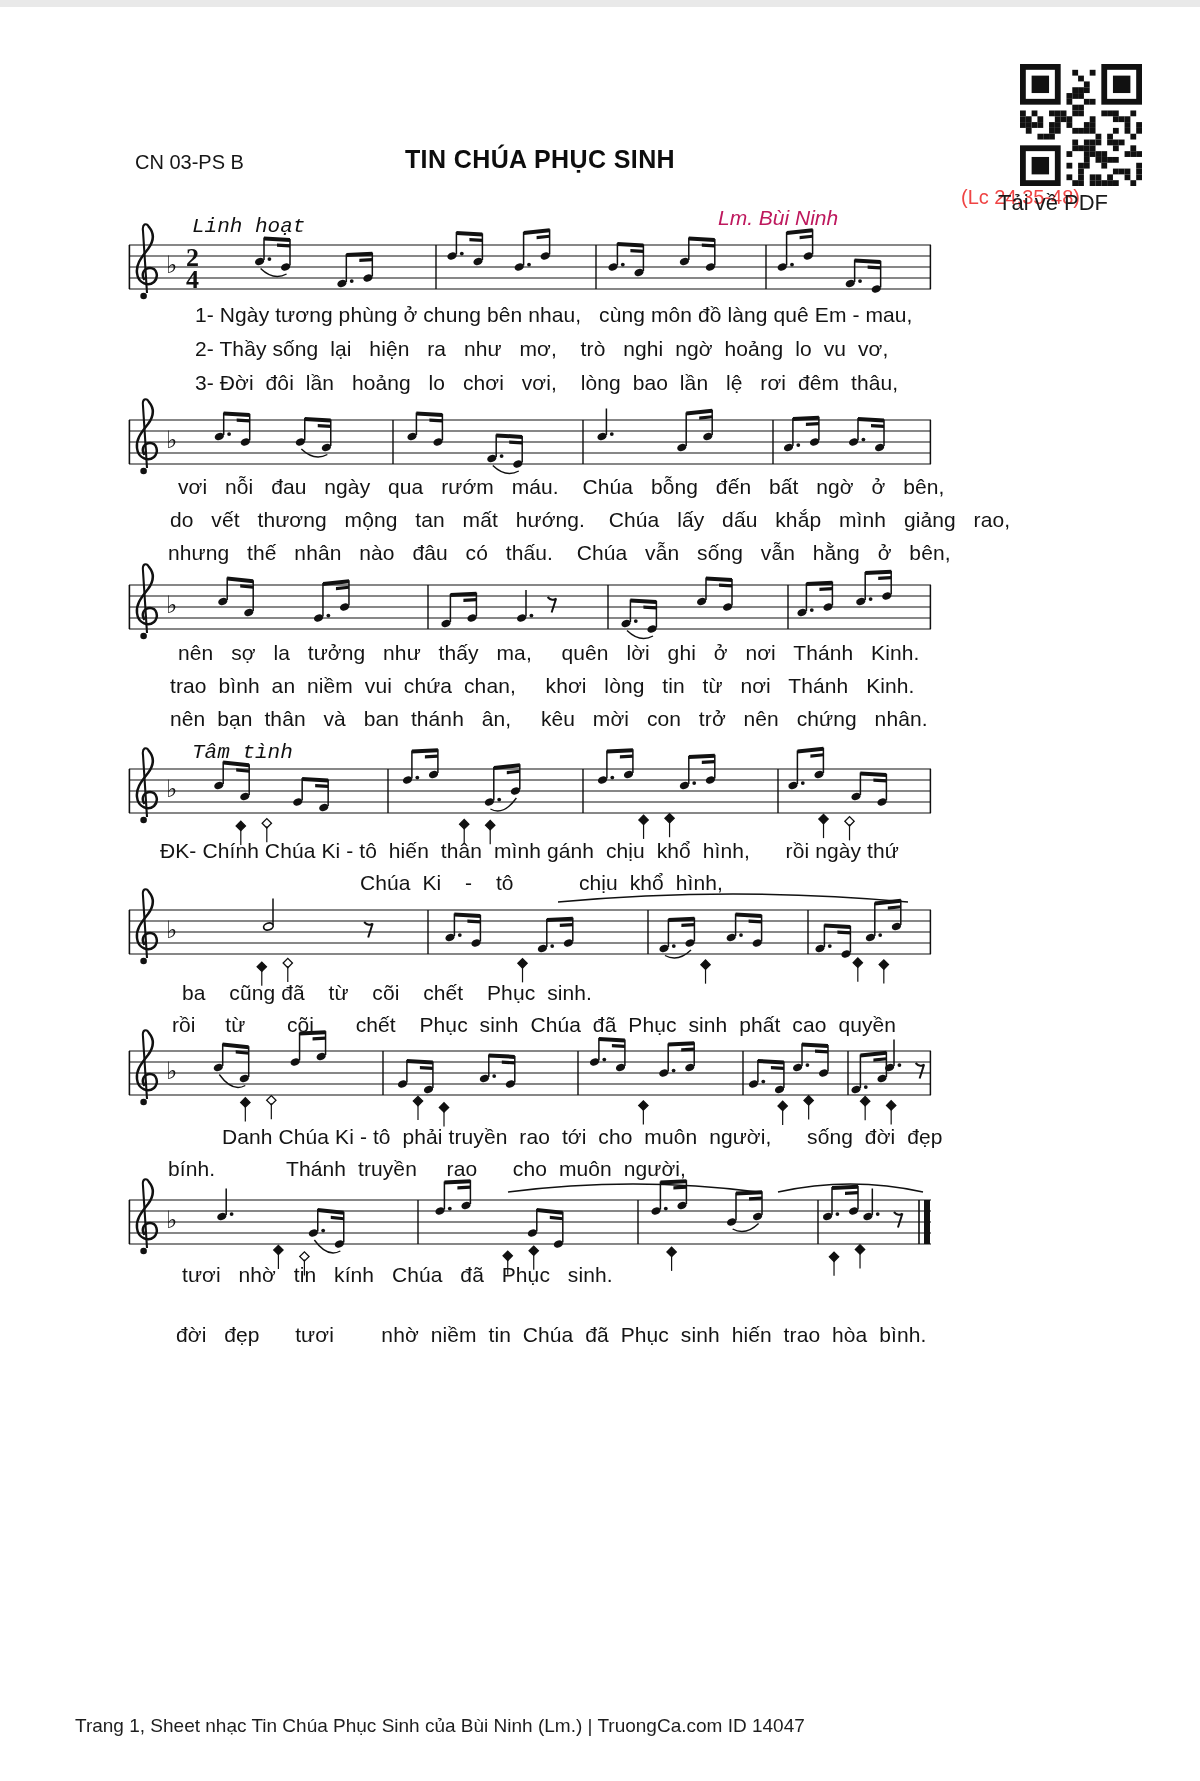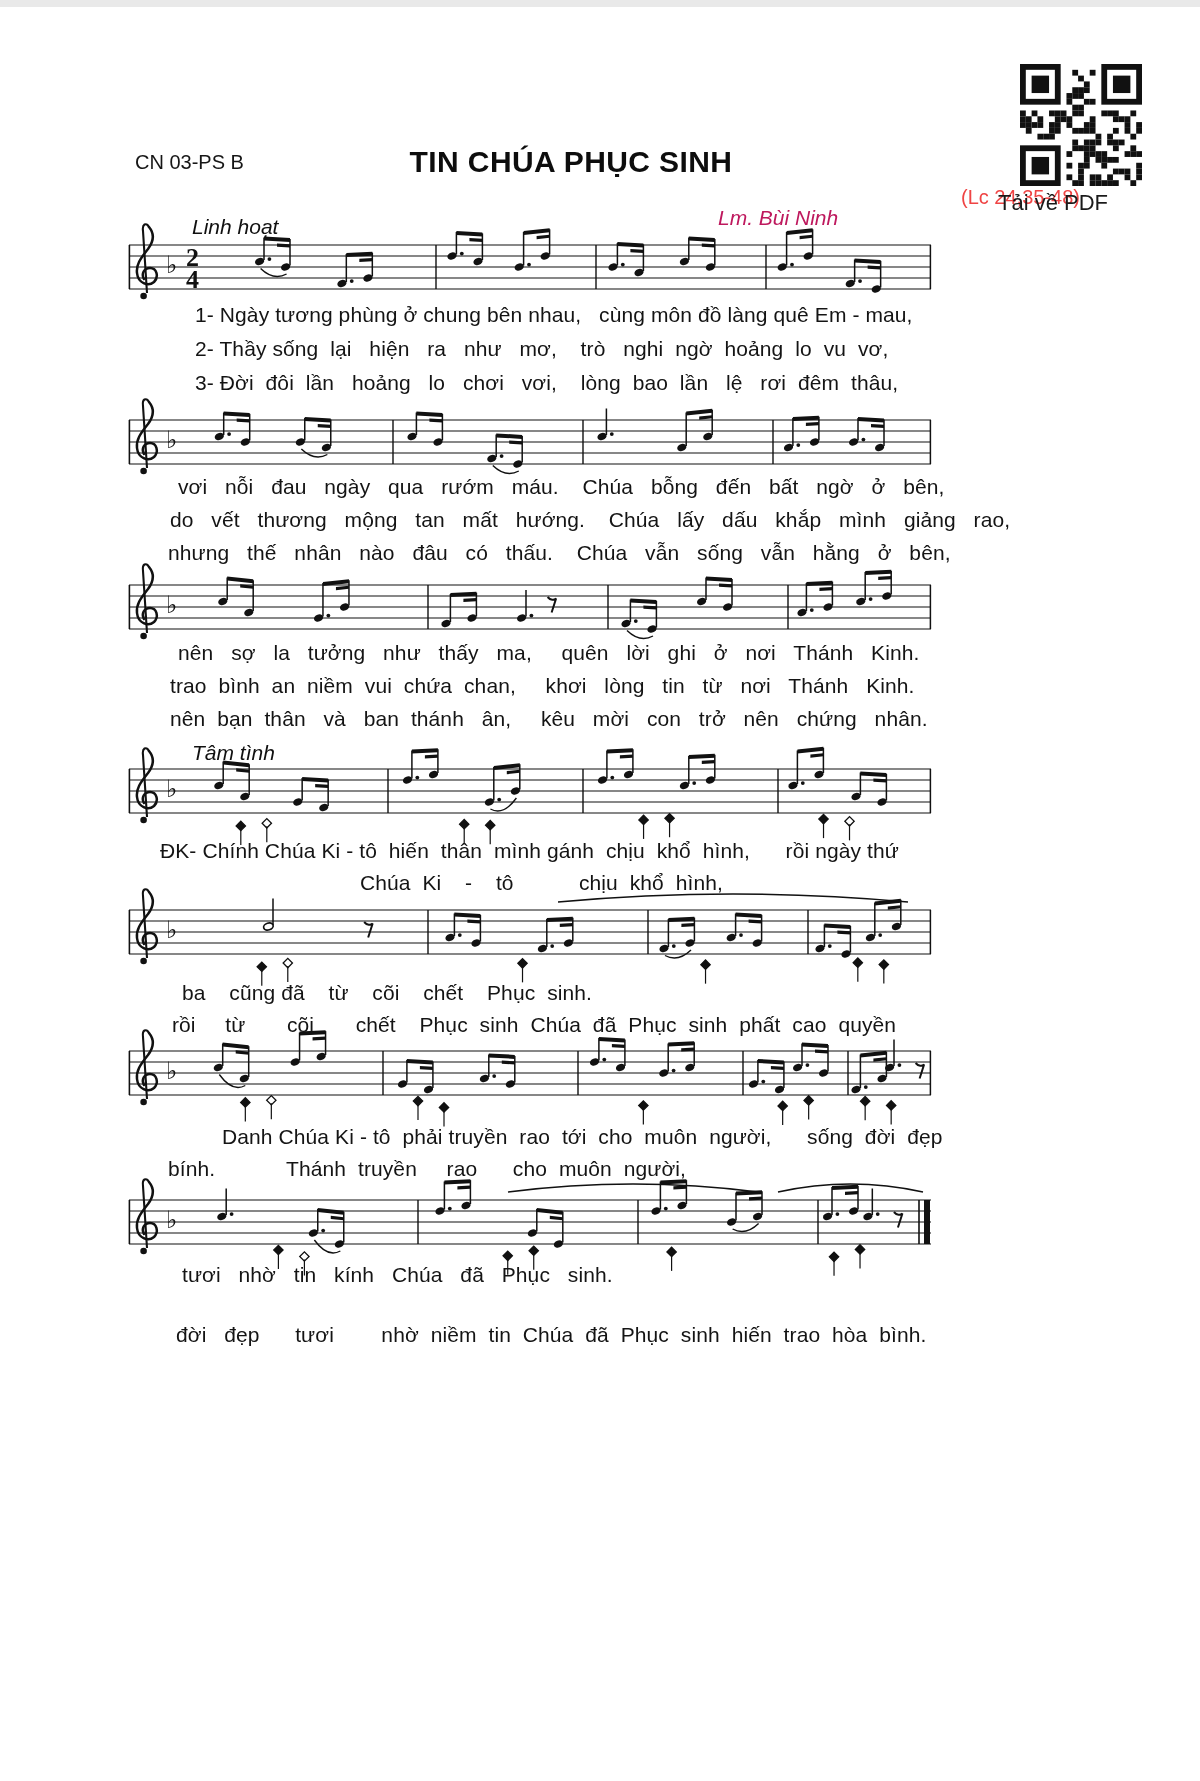--- a/index.html
+++ b/index.html
@@ -1,23 +1,23 @@
 <!DOCTYPE html>
 <html><head>
 <meta charset="utf-8">
 <style>
   html,body{margin:0;padding:0;background:#e9e9e9;}
   #page{position:relative;width:1200px;height:1781px;margin:7px auto;background:#ffffff;
         font-family:"Liberation Sans",sans-serif;color:#111;overflow:hidden;}
   #catalog-code{position:absolute;left:135px;top:144px;font-size:20px;color:#161616;}
   #song-title{position:absolute;left:0;top:138px;width:1080px;text-align:center;
-              font-size:30px;font-weight:700;letter-spacing:.4px;color:#0d0d0d;padding-left:31px;}
+              font-size:25px;font-weight:700;letter-spacing:.4px;color:#0d0d0d;}
   #scripture-ref{position:absolute;left:0;top:179px;width:1080px;text-align:right;font-size:20px;color:#ef4444;}
   #composer{position:absolute;left:718px;top:199px;font-size:21px;font-style:italic;color:#be185d;}
-  .tempo{position:absolute;font-size:21px;font-style:italic;color:#101010;}
+  .tempo{position:absolute;font-size:21px;font-style:italic;color:#101010;font-family:Liberation Mono, monospace;}
   .lyric{position:absolute;font-size:21px;white-space:pre;color:#141414;letter-spacing:.1px;}
   .staff{position:absolute;}
   #qr-wrap{position:absolute;left:1020px;top:57px;width:122px;height:122px;cursor:pointer;}
   #qr-label{position:absolute;left:998px;top:183px;width:166px;text-align:left;font-size:22px;color:#1a1a1a;cursor:pointer;}
   #footer-text{position:absolute;left:75px;top:1708px;font-size:19px;color:#1d1d1d;}
 </style>
 </head>
 <body>
 
 <div id="page">
@@ -736,13 +736,14 @@
         <line x1="732.0280828483534" y1="90.45748519918764" x2="732.0280828483534" y2="106.45748519918764" stroke="#111" stroke-width="1.2"></line>
         <path d="M 380 30 Q 505 14 630 30" fill="none" stroke="#111" stroke-width="1.5"></path>
         <path d="M 650 30 Q 722.5 14 795 30" fill="none" stroke="#111" stroke-width="1.5"></path>
         <line x1="791" y1="38" x2="791" y2="82" stroke="#111" stroke-width="1.6"></line>
         <rect x="796" y="38" width="6" height="44" fill="#111"></rect>
       </svg>
       <div class="lyric" style="left:182px;top:1256px">tươi   nhờ   tin   kính   Chúa   đã   Phục   sinh.</div>
       <div class="lyric" style="left:176px;top:1316px">đời   đẹp      tươi        nhờ  niềm  tin  Chúa  đã  Phục  sinh  hiến  trao  hòa  bình.</div>
     </div>
 
+  <div id="footer-text">Trang 1, Sheet nhạc Tin Chúa Phục Sinh của Bùi Ninh (Lm.) | TruongCa.com ID 14047</div>
 </div>
 
 </body></html>

